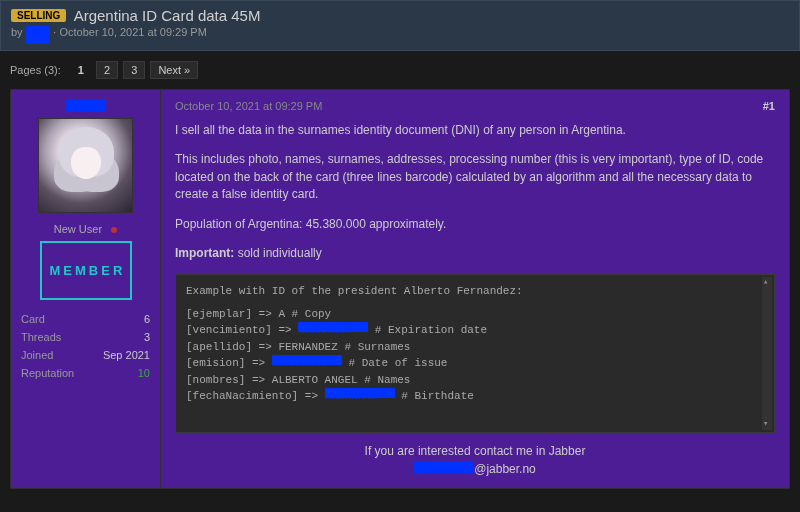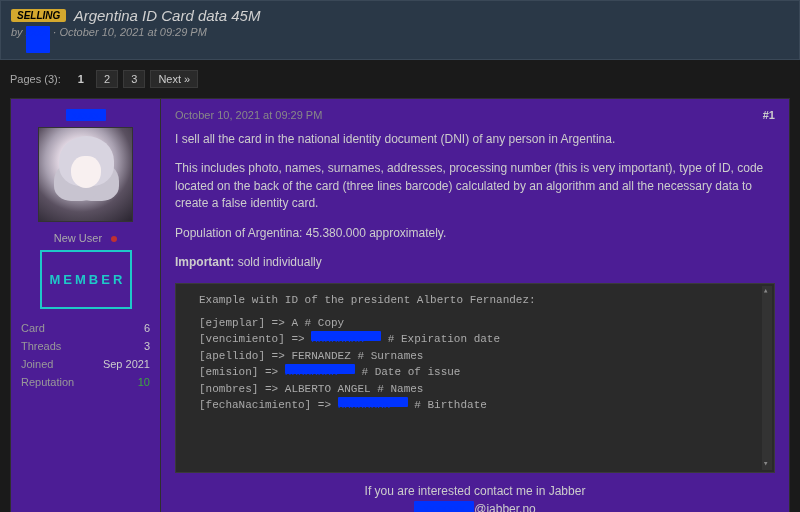--- a/index.html
+++ b/index.html
@@ -9,21 +9,20 @@
     font-family: Arial, Helvetica, sans-serif;
     font-size: 12px;
     width: 800px;
     height: 512px;
     overflow: hidden;
   }
   .header {
     background: #2a3847;
     border: 1px solid #3a4857;
     padding: 6px 10px;
-    font-style: italic;
   }
   .badge {
     background: #d4a82e;
     color: #000;
     font-weight: bold;
     font-size: 10px;
     padding: 1px 6px;
     border-radius: 2px;
     margin-right: 4px;
     vertical-align: middle;
@@ -145,27 +144,27 @@
   .phead .pid { font-weight: bold; color: #ccc; }
   .pbody {
     color: #ccc;
     font-size: 12px;
     line-height: 1.45;
   }
   .pbody p { margin-bottom: 12px; }
   .codebox {
     background: #2a2a2a;
     border: 1px solid #3a3a3a;
-    padding: 8px 23px;
+    padding: 8px 10px;
     font-family: "Courier New", monospace;
     font-size: 11px;
     color: #aaa;
     position: relative;
     overflow: hidden;
-    height: 190px;
+    height: 159px;
     line-height: 1.5;
   }
   .codebox .scroll {
     position: absolute;
     right: 2px; top: 2px; bottom: 2px;
     width: 10px;
     background: #333;
   }
   .codebox .scroll::before {
     content: "▴"; position: absolute; top: -1px; left: 1px;
@@ -185,21 +184,21 @@
 </head>
 <body>
 
 <div class="header">
   <div>
     <span class="badge">SELLING</span>
     <span class="title">Argentina ID Card data 45M</span>
   </div>
   <div class="byline">
     <span>by</span>
-    <span class="redact-blue" style="width:24px;height:27px;">xxxx</span>
+    <span class="redact-blue" style="width:24px;height:18px;">xxxx</span>
     · <span>October 10, 2021 at 09:29 PM</span>
   </div>
 </div>
 
 <div class="pager">
   <span class="lbl">Pages (3):</span>
   <span class="pg cur">1</span>
   <span class="pg">2</span>
   <span class="pg">3</span>
   <span class="pg">Next »</span>
@@ -235,21 +234,21 @@
         </div>
     </div>
   </div>
 
   <div class="bodycol">
     <div class="phead">
       <span>October 10, 2021 at 09:29 PM</span>
       <span class="pid">#1</span>
     </div>
     <div class="pbody">
-      <p>I sell all the card in the national identity document (DNI) of any person in Argentina.</p>
+      <p>I sell all the data in the surnames identity document (DNI) of any person in Argentina.</p>
       <p>This includes photo, names, surnames, addresses, processing number (this is very important), type of ID, code located on the back of the card (three lines barcode) calculated by an algorithm and all the necessary data to create a false identity card.</p>
       <p>Population of Argentina: 45.380.000 approximately.</p>
       <p><b>Important:</b><span> sold individually</span></p>
 
       <div class="codebox">
         <div>Example with ID of the president Alberto Fernandez:</div>
         <div style="height:6px"></div>
         <div>[ejemplar] =&gt; A        # Copy</div>
         <div><span>[vencimiento] =&gt; </span><span class="redact-blue" style="width:70px;height:10px;">xxxxxxxx</span><span>        # Expiration date</span></div>
         <div>[apellido] =&gt; FERNANDEZ    # Surnames</div>

